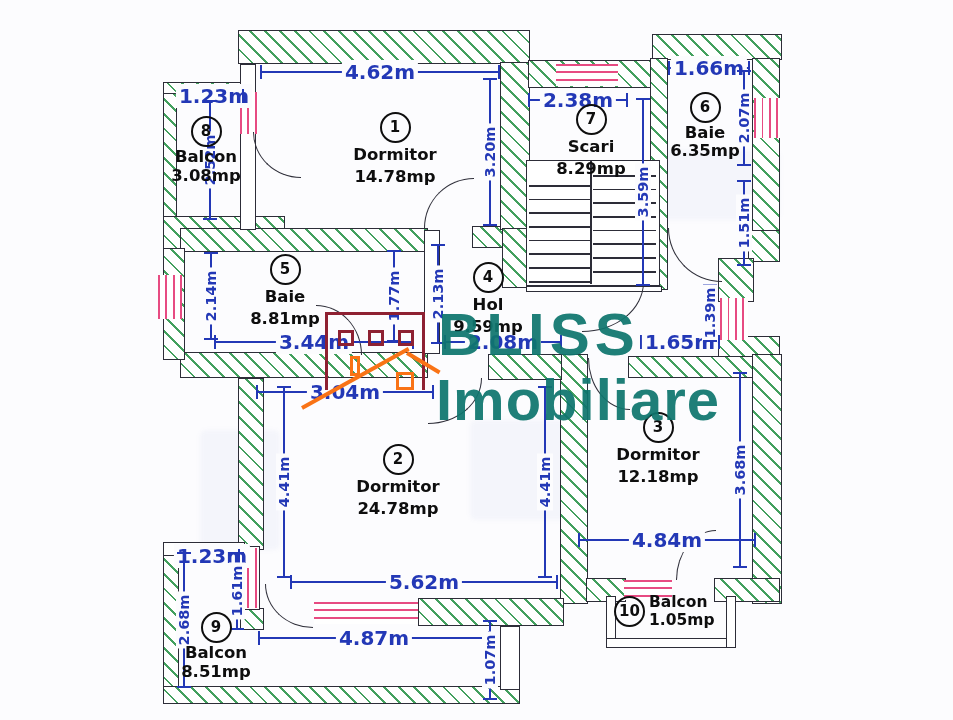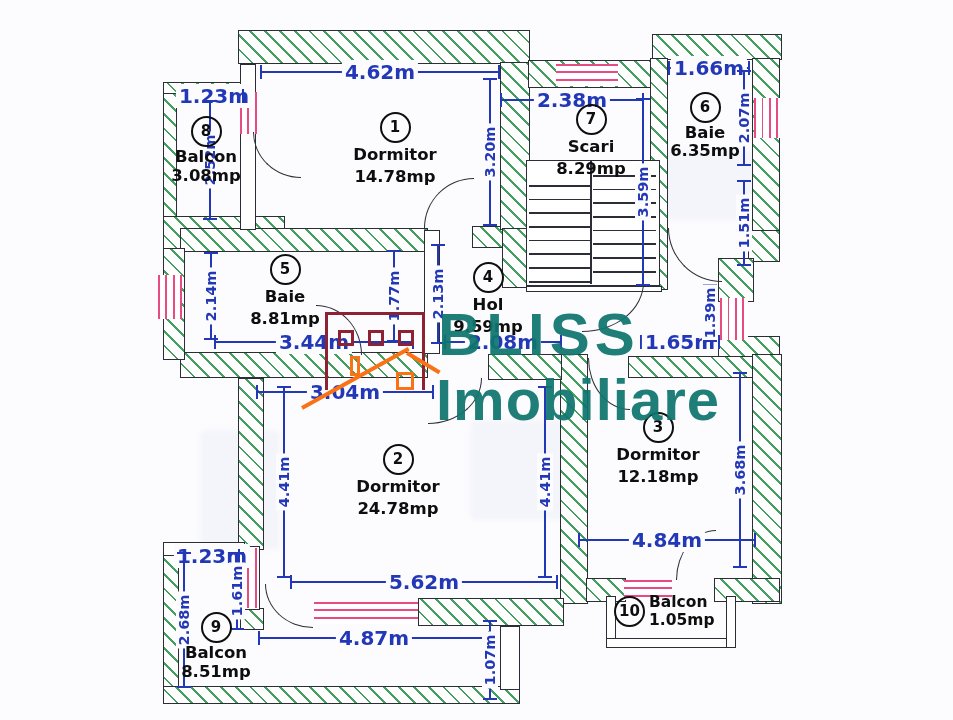--- a/index.html
+++ b/index.html
@@ -120,21 +120,21 @@
   <div class="door d-tl" style="left:676px;top:530px;width:40px;height:50px;"></div>
 
   <div class="dimh" style="left:260px;top:64px;width:240px;">
       <div class="ln"></div>
       <span class="lb">4.62m</span>
     </div>
   <div class="dimh" style="left:184px;top:88px;width:60px;">
       <div class="ln"></div>
       <span class="lb">1.23m</span>
     </div>
-  <div class="dimh" style="left:500px;top:92px;width:144px;">
+  <div class="dimh" style="left:528px;top:92px;width:100px;">
       <div class="ln"></div>
       <span class="lb">2.38m</span>
     </div>
   <div class="dimh" style="left:668px;top:60px;width:82px;">
       <div class="ln"></div>
       <span class="lb">1.66m</span>
     </div>
   <div class="dimh" style="left:214px;top:334px;width:200px;">
       <div class="ln"></div>
       <span class="lb">3.44m</span>

